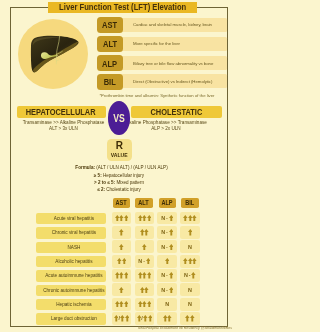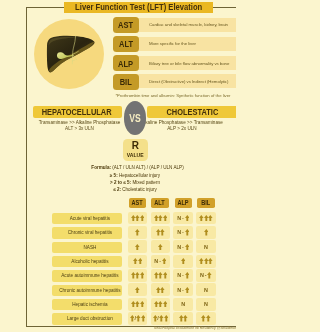--- a/index.html
+++ b/index.html
@@ -1,19 +1,19 @@
 <!DOCTYPE html>
 <html><head>
 <meta charset="utf-8">
 <style>
   html,body{margin:0;padding:0;}
   body{width:236px;height:332px;overflow:hidden;background:#fbf5ce;
        font-family:"Liberation Sans",sans-serif;position:relative;
        -webkit-font-smoothing:antialiased;}
-  #page{position:absolute;left:16px;top:0;width:236px;height:332px;background:#fbf5ce;}
+  #page{position:absolute;left:0;top:0;width:236px;height:332px;background:#fbf5ce;}
 
   .frame{position:absolute;left:10px;top:7px;width:218px;height:320px;
          border:1px solid #6e6436;box-sizing:border-box;}
 
   .banner{position:absolute;left:48.4px;top:1.5px;width:148.3px;height:11.6px;background:#eab823;
           display:flex;align-items:center;justify-content:center;color:#43300a;
           font-weight:bold;font-size:9.1px;}
   .banner > span{display:inline-block;transform:scaleX(0.84);transform-origin:center;white-space:nowrap;}
 
   
@@ -31,21 +31,21 @@
 
   .fnote{position:absolute;left:0;top:92.8px;width:214.5px;text-align:right;
          color:#7b6b2c;font-size:4.25px;}
 
   
   .hcbar{position:absolute;top:106.3px;height:11.8px;border-radius:2px;background:#efc838;
          display:flex;align-items:center;justify-content:center;
          color:#42300a;font-weight:bold;font-size:9.3px;}
   .hcbar > span{display:inline-block;transform:scaleX(0.8);transform-origin:center;}
   .vs{position:absolute;left:107.5px;top:101.2px;width:22.6px;height:34px;border-radius:50%;
-      background:#737373;display:flex;align-items:center;justify-content:center;
+      background:#4c1d95;display:flex;align-items:center;justify-content:center;
       color:#f6edc2;font-weight:bold;font-size:10.5px;}
   .vs > span{display:inline-block;transform:scaleX(0.82);transform-origin:center;}
   .subtxt{position:absolute;text-align:center;color:#5a4a18;font-size:4.65px;line-height:1.42;}
 
   
   .rbadge{position:absolute;left:106.8px;top:138.6px;width:25.1px;height:22.3px;border-radius:4.5px;
           background:#f4e08a;display:flex;flex-direction:column;align-items:center;
           justify-content:center;color:#3e2d06;font-weight:bold;}
   .rbadge .r1{font-size:10px;line-height:10px;}
   .rbadge .r2{font-size:6.2px;line-height:7px;transform:scaleX(0.82);}

